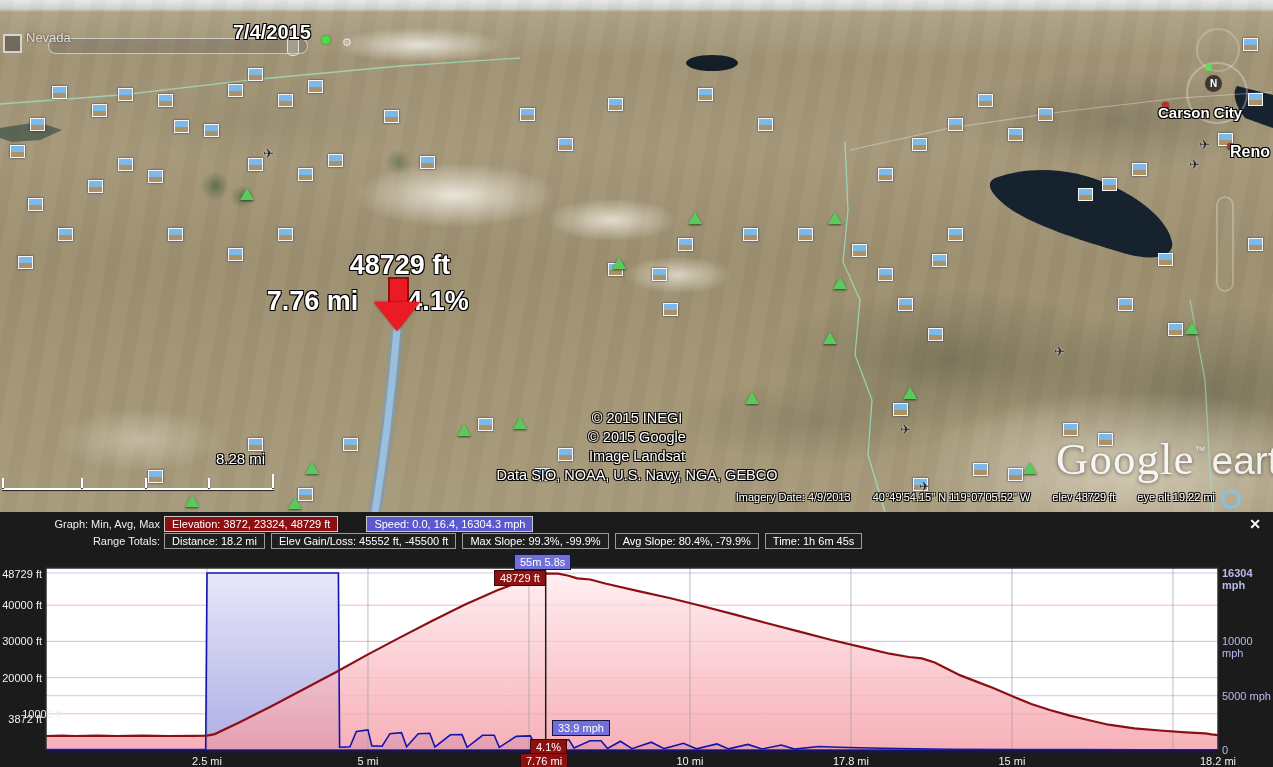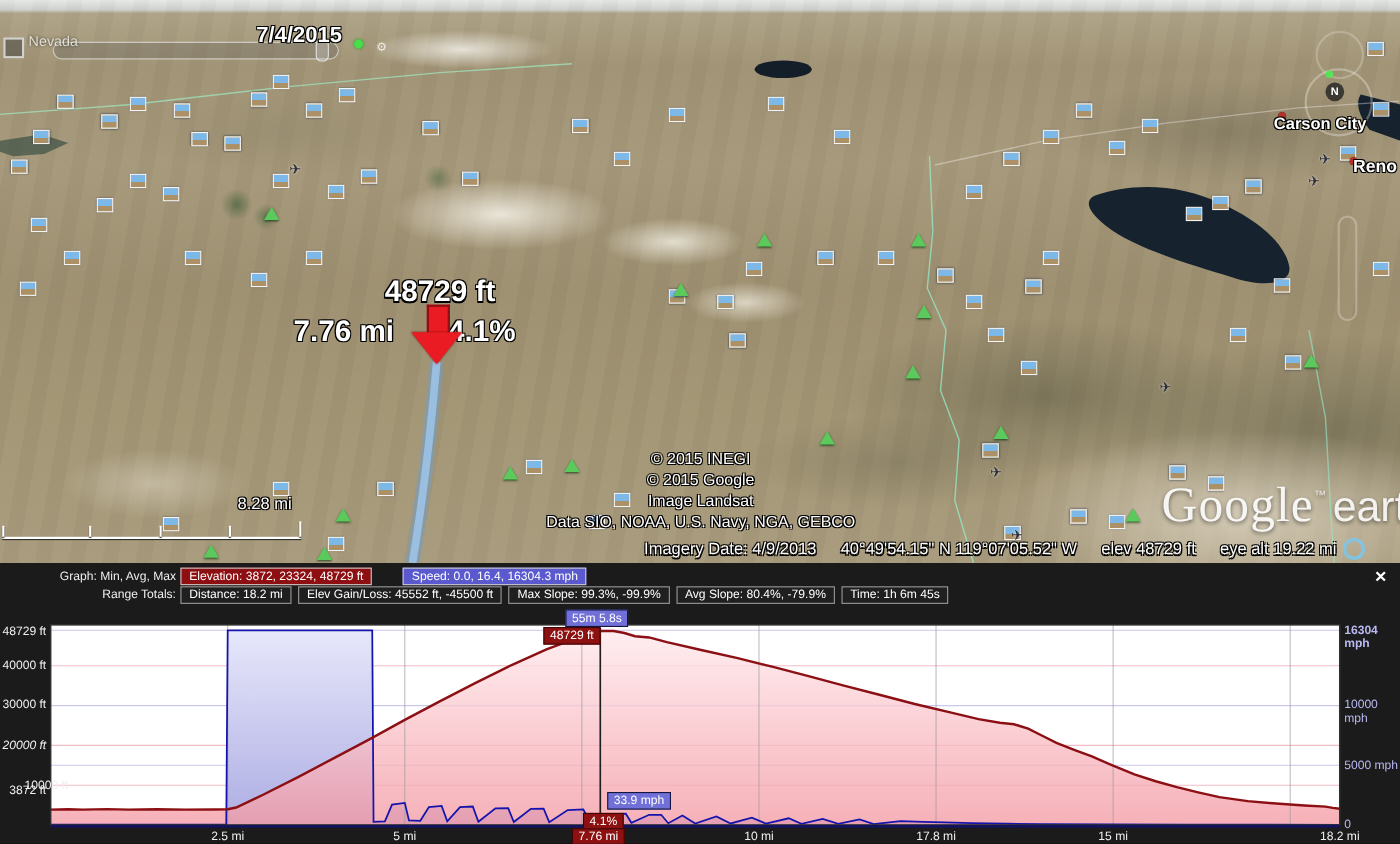--- a/index.html
+++ b/index.html
@@ -51,21 +51,21 @@
   #compassRing{position:absolute;left:1186px;top:62px;width:58px;height:58px;border:2px solid rgba(255,255,255,.3);border-radius:50%;}
   #compassRing2{position:absolute;left:1196px;top:28px;width:40px;height:40px;border:2px solid rgba(255,255,255,.22);border-radius:50%;}
   #northBadge{position:absolute;left:1205px;top:75px;width:17px;height:17px;background:rgba(35,35,35,.8);border-radius:50%;color:#fff;font-size:10px;font-weight:bold;text-align:center;line-height:17px;}
   #navGreenDot{position:absolute;left:1205px;top:64px;width:7px;height:7px;border-radius:50%;background:#57e257;}
   #zoomCapsule{position:absolute;left:1216px;top:196px;width:14px;height:92px;border:2px solid rgba(255,255,255,.25);border-radius:9px;}
   
   #scaleLabel{left:216px;top:450px;font-size:15px;}
   .sline{position:absolute;background:#fff;box-shadow:0 1px 1px #222;}
   
   #copyr{position:absolute;left:387px;top:409px;width:500px;text-align:center;font-size:14.5px;line-height:19px;color:#fff;text-shadow:-1px -1px 0 #000,1px -1px 0 #000,-1px 1px 0 #000,1px 1px 0 #000;}
-  #statusbar{position:absolute;top:491px;right:58px;display:flex;gap:22px;font-size:15px;color:#fff;text-shadow:-1px -1px 0 #000,1px -1px 0 #000,-1px 1px 0 #000,1px 1px 0 #000;white-space:nowrap;}
+  #statusbar{position:absolute;top:491px;right:58px;display:flex;gap:22px;font-size:11px;color:#fff;text-shadow:-1px -1px 0 #000,1px -1px 0 #000,-1px 1px 0 #000,1px 1px 0 #000;white-space:nowrap;}
   #loadCircle{position:absolute;right:32px;top:489px;width:14px;height:14px;border:3px solid rgba(120,200,240,.85);border-radius:50%;}
   #logo{position:absolute;left:1056px;top:433px;color:rgba(255,255,255,.92);text-shadow:0 1px 4px rgba(0,0,0,.5);white-space:nowrap;}
   #logoG{font-family:"Liberation Serif",serif;font-size:45px;letter-spacing:1px;}
   #logoTm{font-size:11px;vertical-align:20px;opacity:.8;}
   #logoE{font-family:"Liberation Sans",sans-serif;font-size:39px;margin-left:6px;opacity:.95;}
   
   #panel{position:absolute;left:0;top:512px;width:1273px;height:307px;background:#1b1b1b;color:#fff;font-size:11px;}
   .hdr-row{position:absolute;left:0;display:flex;align-items:center;white-space:nowrap;}
   #hdrRow1{top:4px;} #hdrRow2{top:21px;}
   .hdr-label{width:160px;text-align:right;margin-right:4px;color:#eee;}
@@ -302,21 +302,21 @@
         <path d="M46.0,237.6 L205.7,237.6 L207.0,61.0 L338.4,61.0 L339.6,235.2 L349.9,234.7 L356.4,219.5 L368.0,217.9 L371.8,233.9 L382.1,234.2 L389.9,221.7 L401.5,220.6 L406.6,234.7 L418.2,221.7 L429.8,221.2 L434.9,235.0 L450.4,222.8 L462.0,222.6 L467.1,235.3 L482.6,223.3 L494.2,223.2 L499.3,235.4 L516.1,224.4 L530.3,223.9 L536.7,235.8 L545.7,236.7 L554.7,228.2 L568.9,227.7 L574.0,236.0 L590.1,228.7 L601.1,228.7 L607.5,236.4 L620.4,229.3 L632.0,236.7 L651.3,230.2 L664.2,236.6 L683.5,231.3 L696.4,236.8 L717.0,231.9 L728.6,236.9 L747.9,232.4 L762.1,237.0 L781.4,233.0 L794.3,237.1 L818.7,234.5 L839.4,235.2 L858.7,235.7 L883.1,236.3 L915.3,236.8 L947.5,237.2 L1011.9,237.5 L1076.3,237.6 L1140.7,237.7 L1218.0,237.8" fill="none" stroke="#1414ad" stroke-width="1.6"></path>
         <path d="M46.0,224.0 L62.1,223.7 L75.0,224.0 L97.5,223.6 L116.8,224.0 L142.6,223.7 L168.4,224.0 L194.1,223.9 L207.0,223.7 L214.7,222.1 L239.2,210.5 L271.4,194.2 L303.6,177.2 L335.8,160.2 L368.0,142.4 L400.2,125.4 L432.4,108.8 L464.6,92.8 L496.8,78.4 L519.3,70.0 L535.4,63.9 L545.7,61.6 L557.9,61.7 L567.6,63.5 L577.3,66.4 L590.1,67.5 L606.2,71.8 L638.4,79.1 L670.6,86.3 L702.8,94.3 L735.0,102.6 L767.2,111.3 L799.4,119.6 L831.6,128.0 L863.8,135.6 L889.6,141.7 L908.9,145.0 L921.8,146.4 L934.7,150.4 L947.5,156.9 L960.4,163.4 L976.5,169.6 L992.6,175.7 L1011.9,184.1 L1031.3,192.0 L1050.6,198.2 L1069.9,203.6 L1089.2,208.3 L1108.5,212.7 L1134.3,216.3 L1160.0,218.5 L1185.8,220.3 L1205.1,221.3 L1211.6,222.4 L1218.0,223.2" fill="none" stroke="#8c0f14" stroke-width="2.2"></path>
         <rect x="46" y="56" width="1172" height="182" fill="none" stroke="#2e2e2e" stroke-width="1.5"></rect>
         <rect x="46" y="238" width="1172" height="2.5" fill="#14145e"></rect>
         <line x1="545.70989010989" x2="545.70989010989" y1="59" y2="238" stroke="#1e1e1e" stroke-width="1.5"></line>
       </svg>
     <div id="axisLabels">
         <span class="tickL" style="position: absolute; left: 0px; top: 55.601px; width: 42px;">48729 ft</span>
         <span class="tickL" style="position: absolute; left: 0px; top: 87.2px; width: 42px;">40000 ft</span>
         <span class="tickL" style="position: absolute; left: 0px; top: 123.4px; width: 42px;">30000 ft</span>
-        <span class="tickL" style="position: absolute; left: 0px; top: 159.6px; width: 42px; font-style: italic;">20000 ft</span>
+        <span class="tickL" style="position: absolute; left: 0px; top: 159.6px; width: 42px;">20000 ft</span>
         <span class="tickL" style="position: absolute; left: 0px; top: 195.8px; width: 42px; margin-left: 20px;">10000 ft</span>
         <span class="tickL" style="position: absolute; left: 0px; top: 201px; width: 42px;">3872 ft</span>
         <span class="tickR" style="position: absolute; left: 1222px; top: 55px; font-weight: bold;">16304 mph</span>
         <span class="tickR" style="position: absolute; left: 1222px; top: 123.438px;">10000 mph</span>
         <span class="tickR" style="position: absolute; left: 1222px; top: 177.719px;">5000 mph</span>
         <span class="tickR" style="position: absolute; left: 1222px; top: 232px;">0</span>
         <span class="tickX" style="position: absolute; left: 178.989px; top: 243px; width: 56px;">2.5 mi</span>
         <span class="tickX" style="position: absolute; left: 339.978px; top: 243px; width: 56px;">5 mi</span>
         <span class="tickX" style="position: absolute; left: 661.956px; top: 243px; width: 56px;">10 mi</span>
         <span class="tickX" style="position: absolute; left: 822.945px; top: 243px; width: 56px;">17.8 mi</span>

